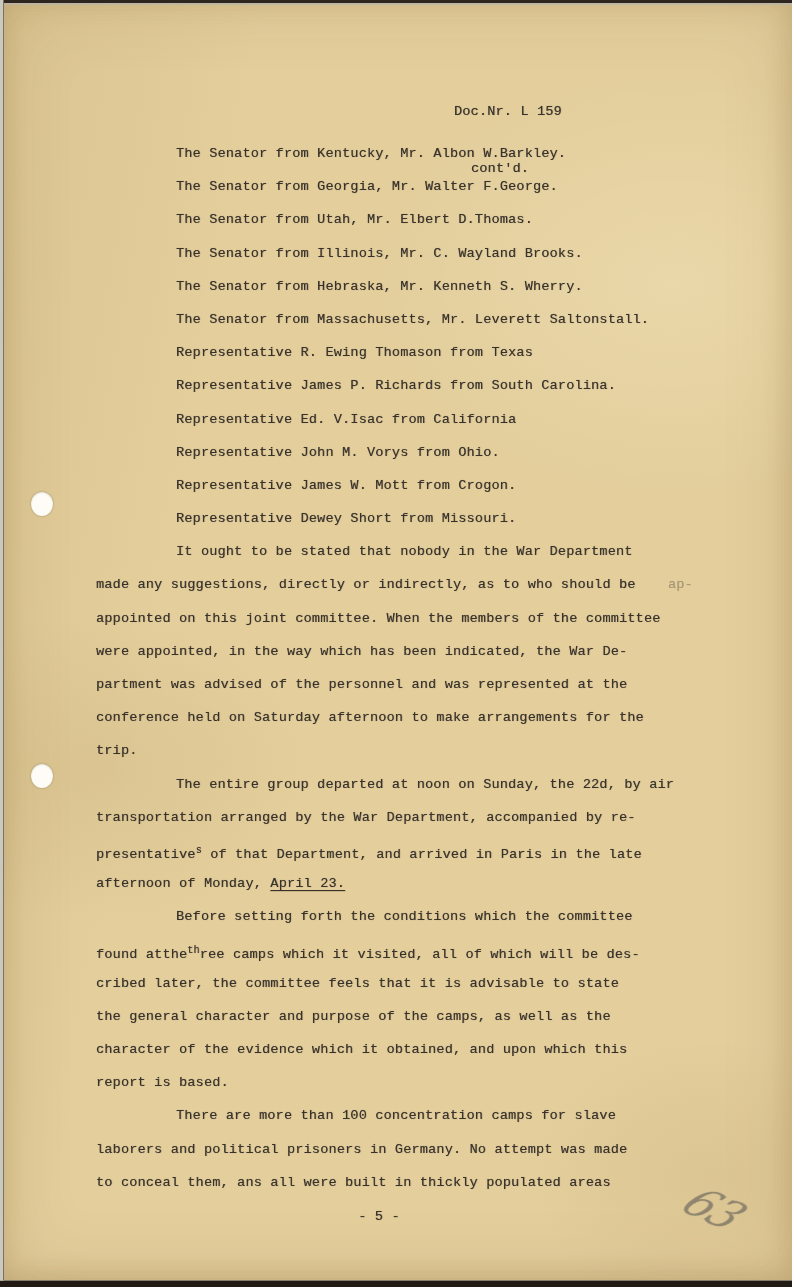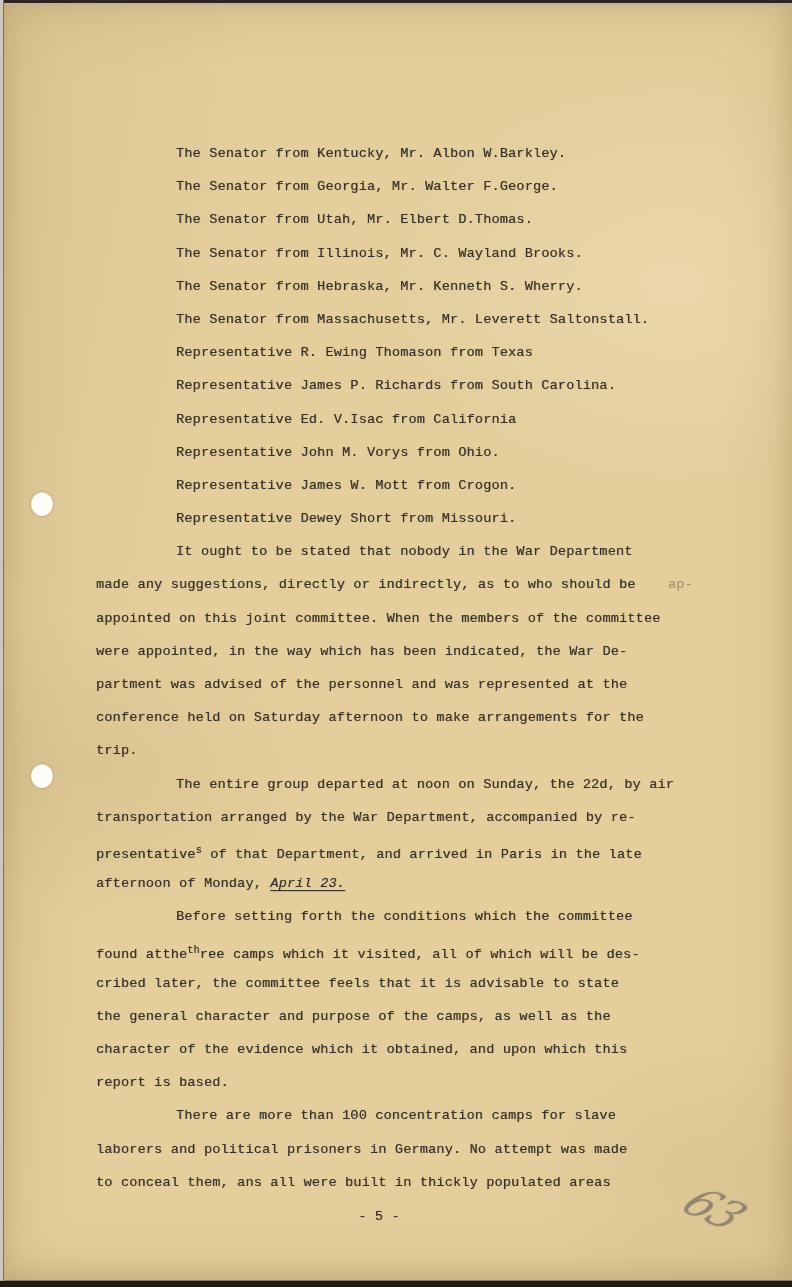--- a/index.html
+++ b/index.html
@@ -33,21 +33,21 @@
     white-space:pre;
   }
   .header-block{position:absolute;left:450px;top:61px;line-height:19px;}
   .header-block .contd{margin-left:17px;}
 
   .body-lines{position:absolute;left:92px;top:134px;width:616px;line-height:33.2px;}
   .line{height:33.2px;}
   .line.list,.line.first{padding-left:80px;}
   .sup{font-size:10px;vertical-align:5px;}
   .faint{opacity:.35;filter:blur(.5px);margin-left:24px;}
-  .underline{text-decoration:underline;text-underline-offset:3px;font-style:italic;}
+  .underline{text-decoration:underline;text-underline-offset:3px;}
 
   .page-number{position:absolute;left:0;top:1197px;width:750px;text-align:center;line-height:33px;}
 
   .hole{
     position:absolute;width:22px;height:24px;border-radius:50%;
     background:#fdfcf7;
     box-shadow:0 0 2px rgba(90,70,40,.45), inset 0 1px 2px rgba(0,0,0,.10);
   }
   .hole.h1{left:31px;top:492px;}
   .hole.h2{left:31px;top:764px;}
@@ -61,20 +61,24 @@
     transform:rotate(24deg) skewX(-22deg);
     transform-origin:center;
     filter:blur(.4px);
     letter-spacing:-2px;
   }
 </style>
 </head>
 <body>
 
 <div class="paper">
+  <div class="header-block typed">
+    <div>Doc.Nr. L 159</div>
+    <div class="contd">cont'd.</div>
+  </div>
 
   <div class="body-lines typed"><div class="line list"><span>The Senator from Kentucky, Mr. Albon W.Barkley.</span></div><div class="line list"><span>The Senator from Georgia, Mr. Walter F.George.</span></div><div class="line list"><span>The Senator from Utah, Mr. Elbert D.Thomas.</span></div><div class="line list"><span>The Senator from Illinois, Mr. C. Wayland Brooks.</span></div><div class="line list"><span>The Senator from Hebraska, Mr. Kenneth S. Wherry.</span></div><div class="line list"><span>The Senator from Massachusetts, Mr. Leverett Saltonstall.</span></div><div class="line list"><span>Representative R. Ewing Thomason from Texas</span></div><div class="line list"><span>Representative James P. Richards from South Carolina.</span></div><div class="line list"><span>Representative Ed. V.Isac from California</span></div><div class="line list"><span>Representative John M. Vorys from Ohio.</span></div><div class="line list"><span>Representative James W. Mott from Crogon.</span></div><div class="line list"><span>Representative Dewey Short from Missouri.</span></div><div class="line first"><span>It ought to be stated that nobody in the War Department</span></div><div class="line cont"><span>made any suggestions, directly or indirectly, as to who should be </span><span class="faint">ap-</span></div><div class="line cont"><span>appointed on this joint committee. When the members of the committee</span></div><div class="line cont"><span>were appointed, in the way which has been indicated, the War De-</span></div><div class="line cont"><span>partment was advised of the personnel and was represented at the</span></div><div class="line cont"><span>conference held on Saturday afternoon to make arrangements for the</span></div><div class="line cont"><span>trip.</span></div><div class="line first"><span>The entire group departed at noon on Sunday, the 22d, by air</span></div><div class="line cont"><span>transportation arranged by the War Department, accompanied by re-</span></div><div class="line cont"><span>presentative</span><span class="sup">s</span><span> of that Department, and arrived in Paris in the late</span></div><div class="line cont"><span>afternoon of Monday, </span><span class="underline">April 23.</span></div><div class="line first"><span>Before setting forth the conditions which the committee</span></div><div class="line cont"><span>found atthe</span><span class="sup">th</span><span>ree camps which it visited, all of which will be des-</span></div><div class="line cont"><span>cribed later, the committee feels that it is advisable to state</span></div><div class="line cont"><span>the general character and purpose of the camps, as well as the</span></div><div class="line cont"><span>character of the evidence which it obtained, and upon which this</span></div><div class="line cont"><span>report is based.</span></div><div class="line first"><span>There are more than 100 concentration camps for slave</span></div><div class="line cont"><span>laborers and political prisoners in Germany. No attempt was made</span></div><div class="line cont"><span>to conceal them, ans all were built in thickly populated areas</span></div></div>
 
   <div class="page-number typed">- 5 -</div>
 
   <div class="handwritten">63</div>
 </div>
 
 <div class="hole h1"></div>
 <div class="hole h2"></div>

